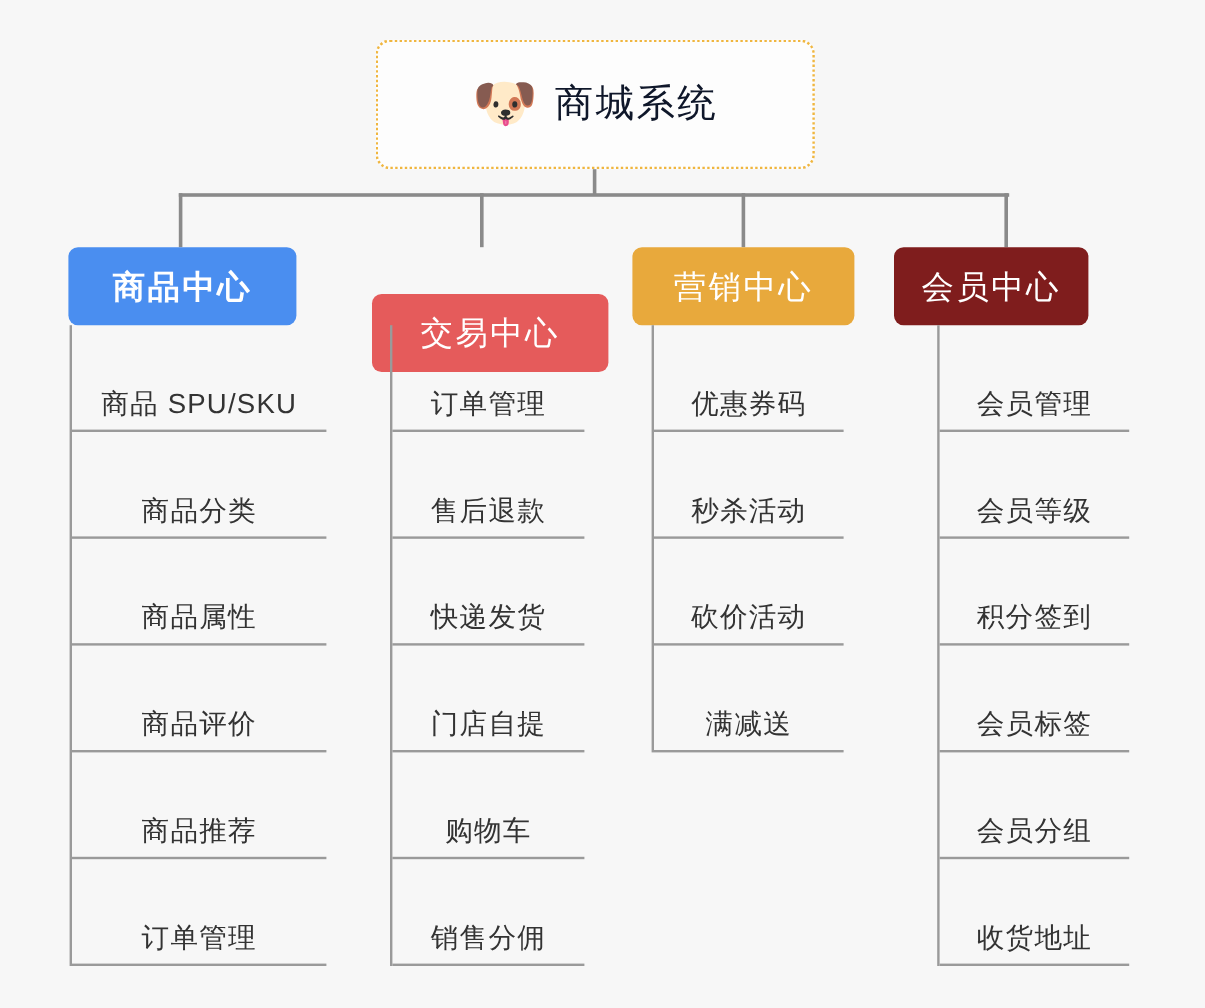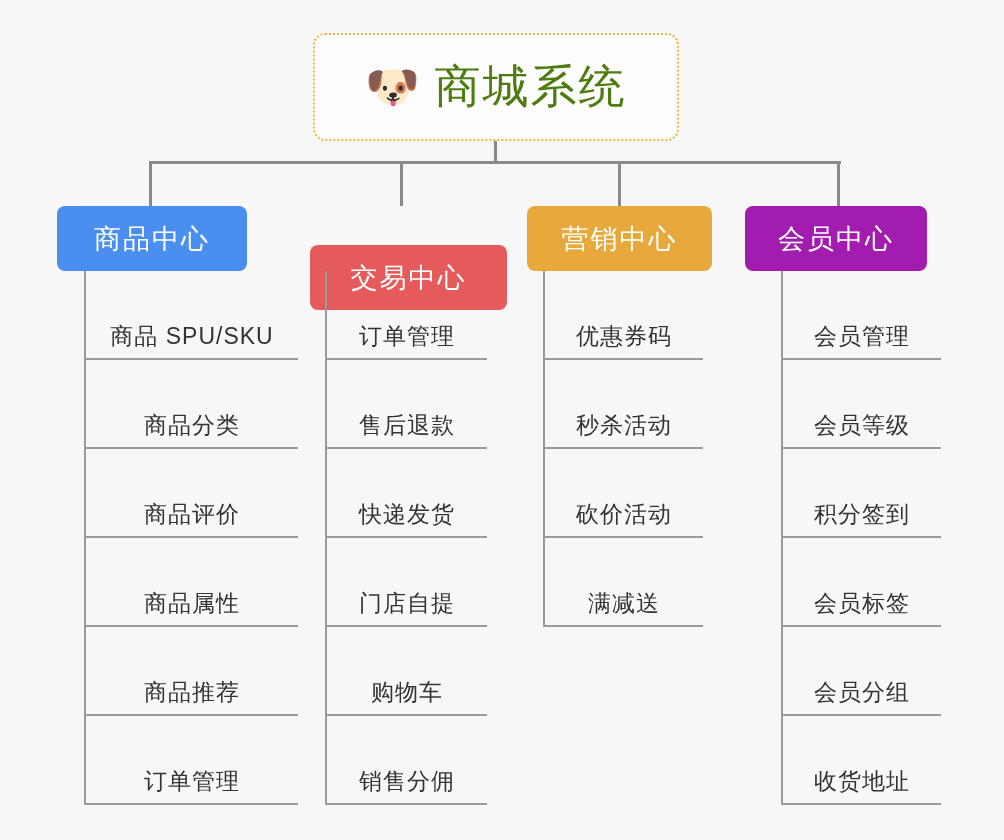--- a/index.html
+++ b/index.html
@@ -35,22 +35,22 @@
     align-items: center;
     justify-content: center;
     gap: 14px;
   }
   .root-emoji {
     font-size: 44px;
     line-height: 1;
     display: block;
   }
   .root-title {
-    font-size: 46px;
-    color: #4d7c0f;
+    font-size: 32px;
+    color: #0f172a;
     letter-spacing: 2px;
     white-space: nowrap;
   }
 
   
   .conn {
     position: absolute;
     background: #8a8a8a;
   }
   .conn-root-stem {
@@ -118,36 +118,36 @@
     font-size: 23px;
     color: #333333;
     white-space: nowrap;
     padding: 0 6px 2px 6px;
     letter-spacing: 1px;
   }
 
   
   .branch-0 { left: 57px; }
   .branch-0 .branch-drop { left: 92px; }
-  .branch-0 .branch-head { left: 0;   width: 190px; background: #4a8ef0; }
-  .branch-0 .leaf-list   { left: 27px; width: 212px; }
+  .branch-0 .branch-head { left: 0;   width: 190px; background: #4a8ef0; font-weight: bold; }
+  .branch-0 .leaf-list   { left: 1px; width: 212px; }
 
   .branch-1 { left: 310px; }
   .branch-1 .branch-drop { left: 90px; }
   .branch-1 .branch-head { left: 0;   width: 197px; background: #e55b5b; margin-top: 39px; }
   .branch-1 .leaf-list   { left: 15px; width: 160px; }
 
   .branch-2 { left: 527px; }
   .branch-2 .branch-drop { left: 91px; }
   .branch-2 .branch-head { left: 0;   width: 185px; background: #e8a93c; }
   .branch-2 .leaf-list   { left: 16px; width: 158px; }
 
   .branch-3 { left: 745px; }
   .branch-3 .branch-drop { left: 92px; }
-  .branch-3 .branch-head { left: 0;   width: 182px; background: #a21caf; }
+  .branch-3 .branch-head { left: 0;   width: 162px; background: #7f1d1d; }
   .branch-3 .leaf-list   { left: 36px; width: 158px; }
 </style>
 </head>
 <body>
 
 <div class="mindmap">
 
   <div class="root-node">
     <span class="root-emoji">🐶</span>
     <span class="root-title">商城系统</span>
@@ -162,26 +162,26 @@
       <span>商品中心</span>
     </div>
     <ul class="leaf-list">
       <li class="leaf">
           <span class="leaf-label">商品 SPU/SKU</span>
         </li>
       <li class="leaf">
           <span class="leaf-label">商品分类</span>
         </li>
       <li class="leaf">
+          <span class="leaf-label">商品属性</span>
+        </li>
+      <li class="leaf">
           <span class="leaf-label">商品评价</span>
         </li>
       <li class="leaf">
-          <span class="leaf-label">商品属性</span>
-        </li>
-      <li class="leaf">
           <span class="leaf-label">商品推荐</span>
         </li>
       <li class="leaf">
           <span class="leaf-label">订单管理</span>
         </li>
     </ul>
   </div>
 
   <div class="branch branch-1">
     <div class="branch-drop"></div>

